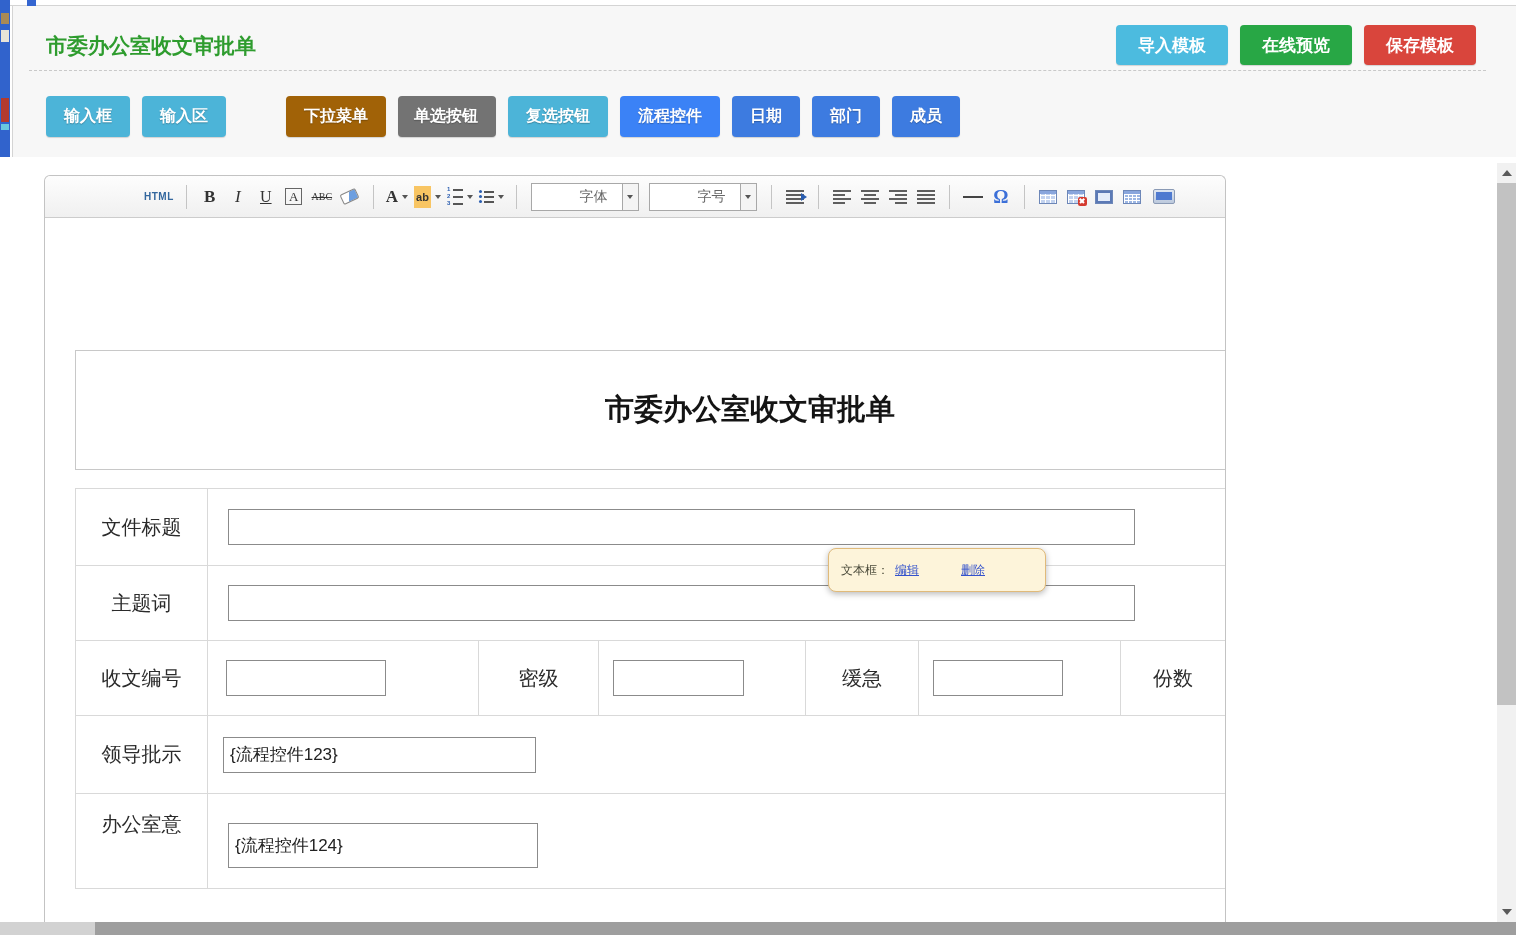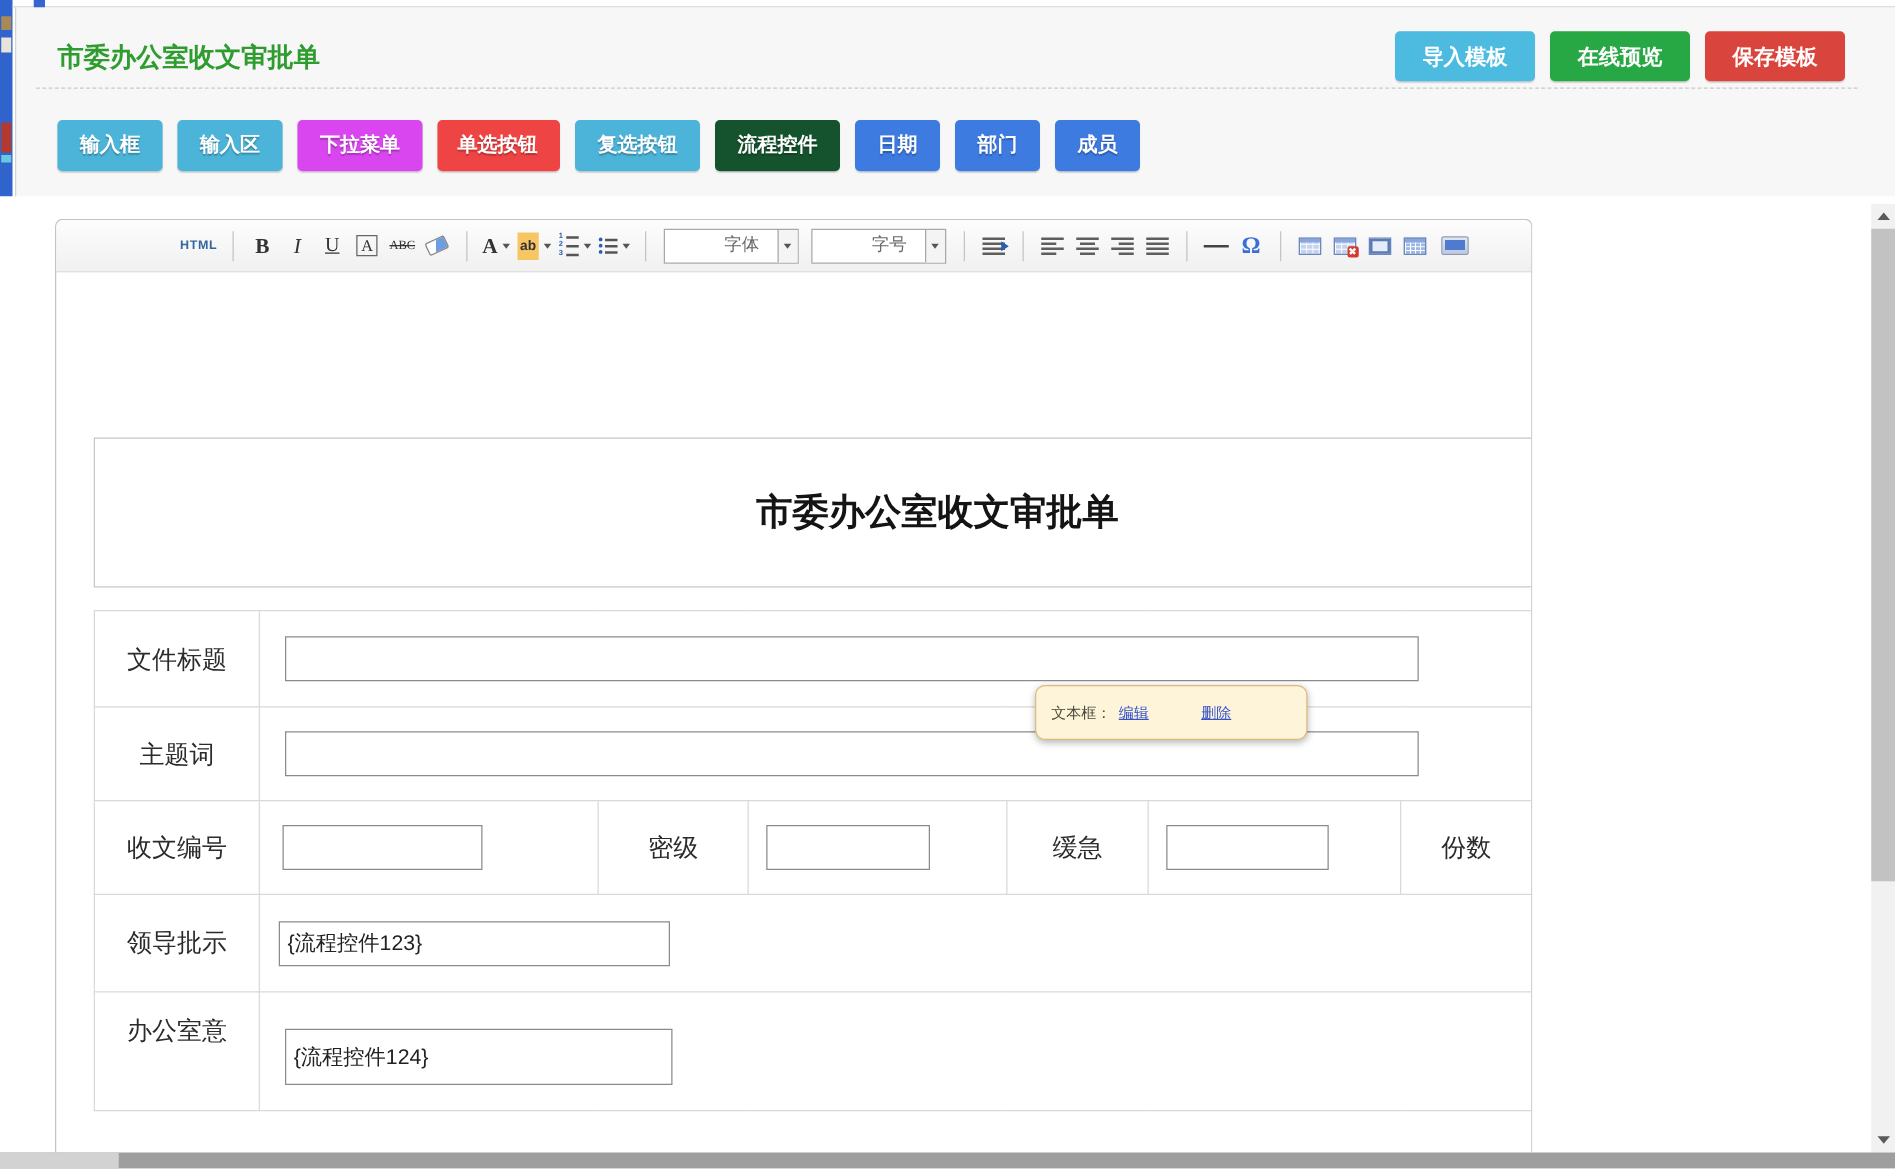--- a/index.html
+++ b/index.html
@@ -117,24 +117,24 @@
     <div class="page-title">市委办公室收文审批单</div>
     <div class="header-actions">
       <button class="hbtn" style="background: rgb(76, 187, 223);">导入模板</button>
       <button class="hbtn" style="background: rgb(40, 167, 69);">在线预览</button>
       <button class="hbtn" style="background: rgb(217, 69, 60);">保存模板</button>
     </div>
     <div class="dashed"></div>
     <div class="component-row">
       <button class="cbtn" style="background: rgb(76, 180, 216);">输入框</button>
       <button class="cbtn" style="background: rgb(76, 180, 216);">输入区</button>
-      <button class="cbtn" style="background: #d946ef;">下拉菜单</button>
-      <button class="cbtn" style="background: #ef4444; padding-left: 16px;">单选按钮</button>
+      <button class="cbtn" style="background: #a16207; margin-left: 48px;">下拉菜单</button>
+      <button class="cbtn" style="background: #737373; padding-left: 16px;">单选按钮</button>
       <button class="cbtn" style="background: rgb(76, 180, 216);">复选按钮</button>
-      <button class="cbtn" style="background: #14532d;">流程控件</button>
+      <button class="cbtn" style="background: #3b82f6;">流程控件</button>
       <button class="cbtn" style="background: rgb(61, 123, 224);">日期</button>
       <button class="cbtn" style="background: rgb(61, 123, 224);">部门</button>
       <button class="cbtn" style="background: rgb(61, 123, 224);">成员</button>
     </div>
   </div>
 
   <div class="editor">
     <div class="toolbar">
       <span class="tbtn t-html">HTML</span>
       <span class="tsep"></span>

